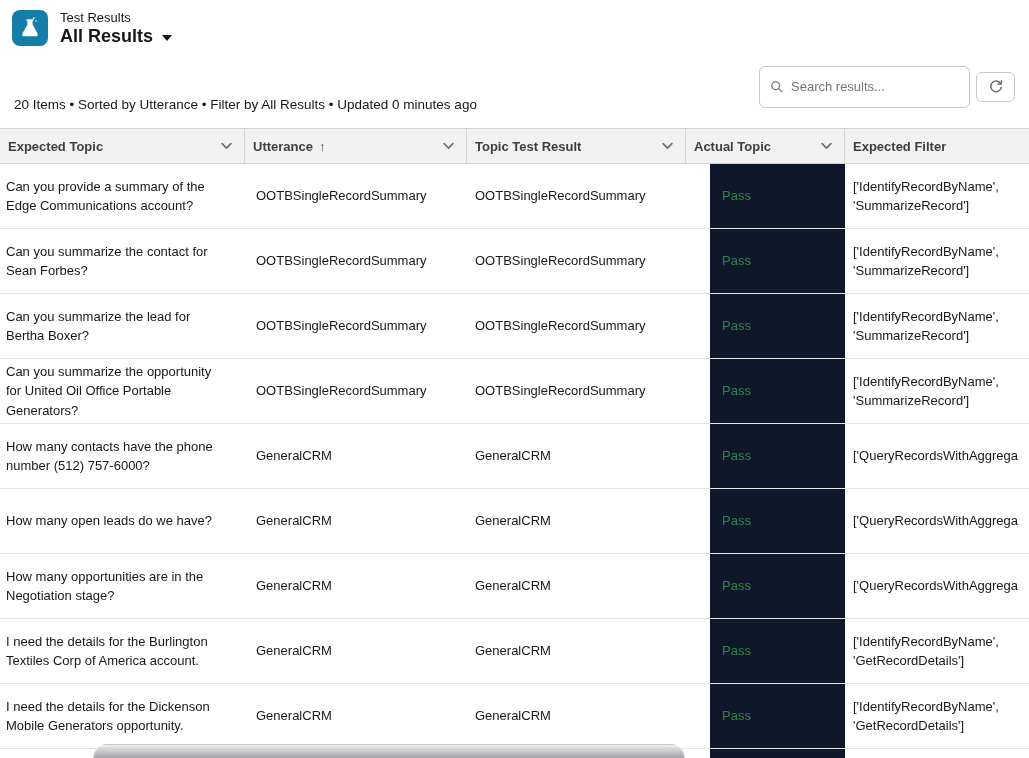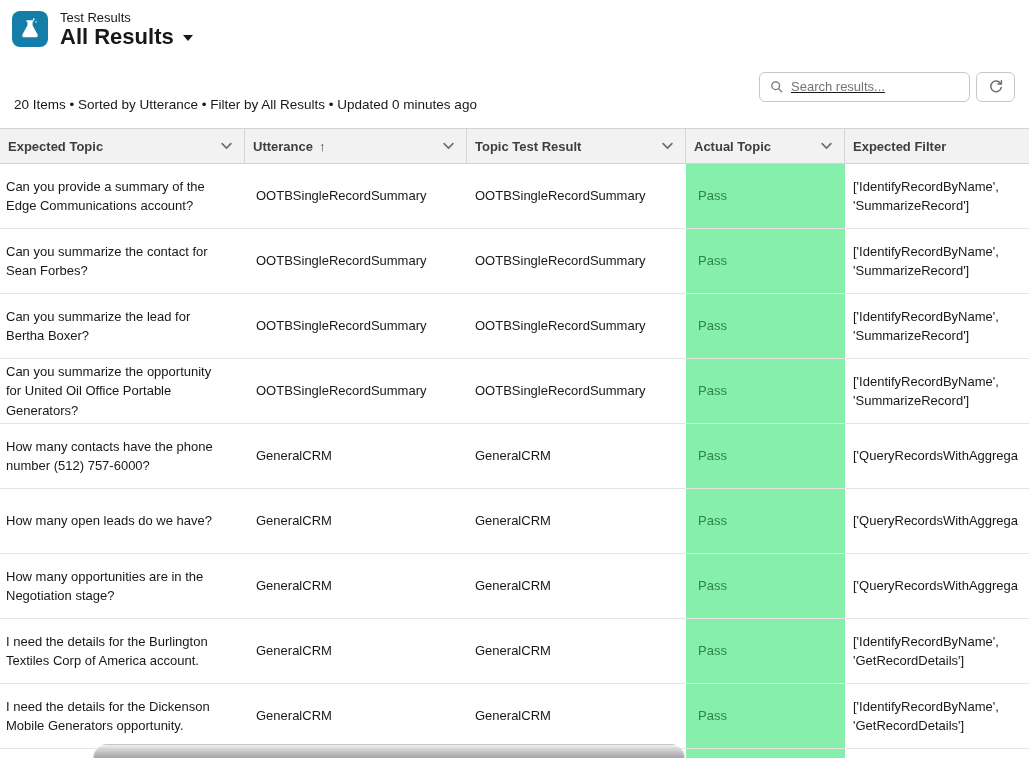--- a/index.html
+++ b/index.html
@@ -2,34 +2,34 @@
 <html><head>
 <meta charset="utf-8">
 <style>
   * { margin:0; padding:0; box-sizing:border-box; }
   html,body { width:1029px; height:758px; overflow:hidden; background:#fff; }
   body { font-family:"Liberation Sans","DejaVu Sans",sans-serif; color:#181818; }
   .page { position:relative; width:1029px; height:758px; overflow:hidden; background:#fff; }
 
   
   .app-header { padding:10px 14px 4px 12px; display:flex; align-items:flex-start; }
-  .entity { display:flex; align-items:center; gap:12px; }
+  .entity { display:flex; gap:12px; }
   .app-icon { width:36px; height:36px; border-radius:8px; background:#147EA8; display:flex; align-items:center; justify-content:center; flex:0 0 auto; }
   .app-icon svg { width:26px; height:26px; }
   .titles { display:flex; flex-direction:column; gap:1px; }
   .obj-label { font-size:13px; color:#181818; line-height:15px; }
   .view-selector { background:none; border:none; display:flex; align-items:center; gap:9px; cursor:pointer; padding:0; }
-  .view-label { font-size:22px; font-weight:700; color:#181818; line-height:21px; font-family:inherit; }
+  .view-label { font-size:18px; font-weight:700; color:#181818; line-height:21px; font-family:inherit; }
   .caret { width:0; height:0; border-left:5px solid transparent; border-right:5px solid transparent; border-top:6px solid #181818; margin-top:2px; }
 
   
   .toolbar { display:flex; align-items:center; justify-content:space-between; padding:10px 14px 16px 14px; }
   .status { font-size:13.5px; color:#181818;margin-top:36px; }
   .controls { display:flex; align-items:center; gap:6px; }
-  .search-box { display:flex; align-items:center; width:211px; height:30px; border:1px solid #c9c7c5; border-radius:6px; background:#fff; padding:0 12px 0 10px; gap:7px;text-decoration:underline; }
+  .search-box { display:flex; align-items:center; width:211px; height:42px; border:1px solid #c9c7c5; border-radius:6px; background:#fff; padding:0 12px 0 10px; gap:7px; }
   .search-box svg { flex:0 0 auto; }
   .search-box input { border:none; outline:none; flex:1 1 auto; font-size:13px; color:#181818; font-family:inherit; min-width:0; background:transparent; }
   .search-box input::placeholder { color:#747474; }
   .refresh-btn { width:39px; height:30px; border:1px solid #c9c7c5; border-radius:6px; background:#fff; display:flex; align-items:center; justify-content:center; cursor:pointer; }
 
   
   .table-wrap { width:1029px; overflow:hidden; }
   .thead, .row { display:grid; grid-template-columns:245px 222px 219px 159px 220px; width:1065px; }
   .thead { height:36px; background:#f3f2f2; border-top:1px solid #d4d2d0; border-bottom:1px solid #d4d2d0; }
   .th { display:flex; align-items:center; font-size:13px; font-weight:700; color:#3e3e3c; padding:0 10px 0 8px; border-right:1px solid #d8d6d4; cursor:pointer; }
@@ -37,21 +37,21 @@
   .th .label { white-space:nowrap; }
   .sort-arrow { font-size:13px; font-weight:400; color:#3e3e3c; margin-left:6px; }
   .menu-btn { margin-left:auto; background:none; border:none; cursor:pointer; display:flex; align-items:center; padding:2px; }
 
   .row { height:65px; border-bottom:1px solid #e5e5e5; background:#fff; }
   .cell { display:flex; align-items:center; font-size:13px; color:#181818; overflow:hidden; }
   .cell span { line-height:19.5px; }
   .c1 { padding:0 16px 0 6px; }
   .c2 { padding:0 10px 0 11px; }
   .c3 { padding:0 10px 0 8px; }
-  .c4 { padding:0 10px 0 12px; background:#86efac; }
+  .c4 { padding:0 10px 0 12px; background:#0f172a;margin-left:24px; }
   .c4 span { color:#2e844a; }
   .c5 { padding:0 8px; }
   .c5 span { white-space:pre-wrap; }
   .row.partial .cell { align-items:flex-start; }
   .row.partial .cell span { padding-top:13px; }
 
   
   .dock { position:absolute; left:93px; top:744px; width:592px; height:20px;
     border-radius:14px 14px 0 0;
     background:linear-gradient(180deg, rgba(233,233,235,0.72) 0%, rgba(168,168,173,0.78) 45%, rgba(112,112,118,0.82) 100%);

